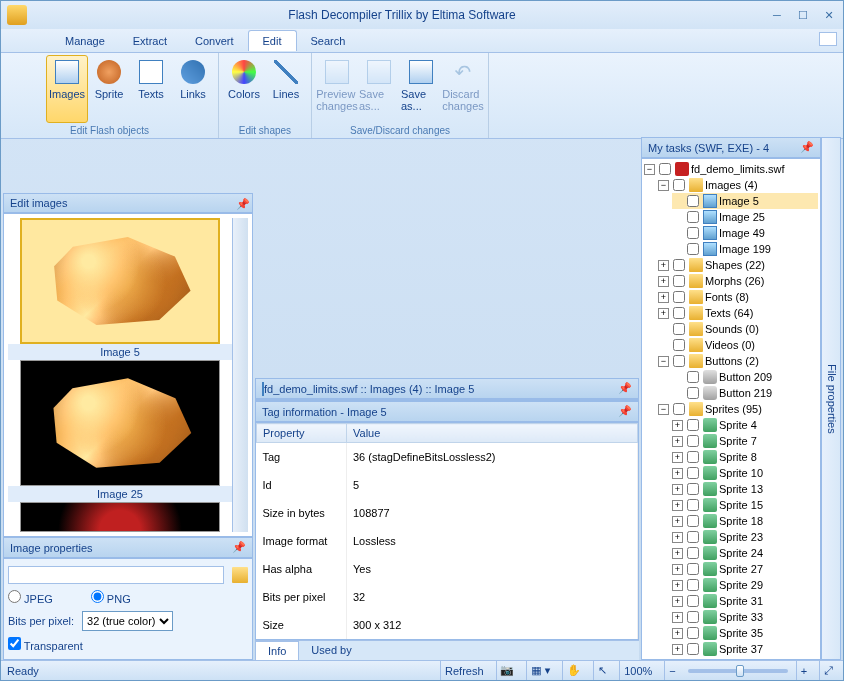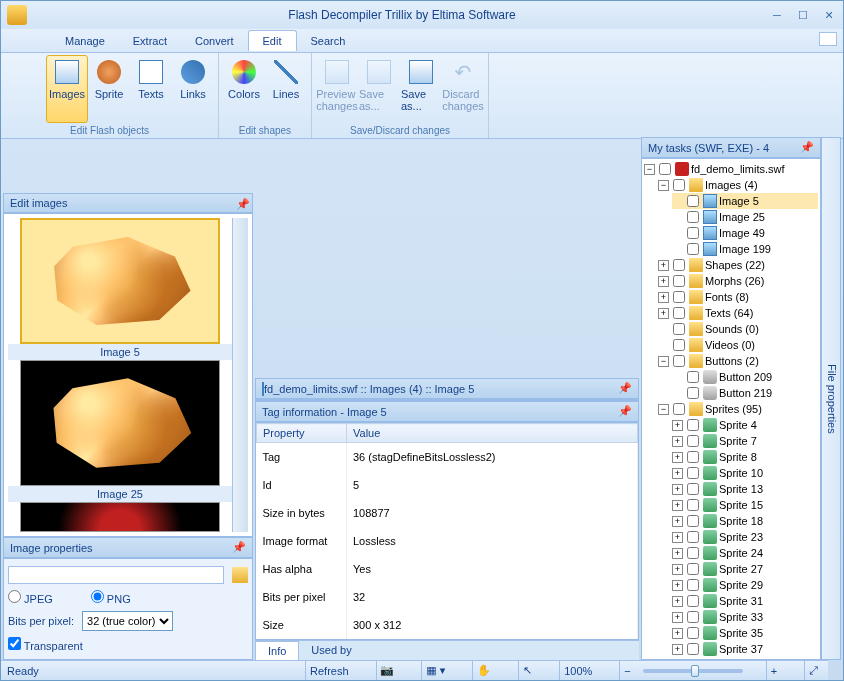--- a/index.html
+++ b/index.html
@@ -68,23 +68,23 @@
 
 .tree-node { white-space: nowrap; color: #000; line-height: 16px; display: flex; align-items: center; }
 .tree-node .expander { width: 11px; height: 11px; border: 1px solid #888; display: inline-flex; align-items: center; justify-content: center; margin-right: 2px; font-size: 9px; cursor: pointer; background: #fff; }
 .tree-node .spacer { display: inline-block; width: 13px; }
 .tree-node input[type=checkbox] { margin: 0 2px; width: 12px; height: 12px; }
 .tree-node .node-icon { width: 14px; height: 14px; display: inline-block; margin: 0 2px; }
 .tree-node.selected { background: #fde8b0; }
 .tree-children { padding-left: 14px; }
 
 
-.statusbar { position: absolute; bottom: 0; left: 0; right: 15px; height: 20px; background: linear-gradient(#e6f0fc, #cde1f5); border-top: 1px solid #a3c0e8; display: flex; align-items: center; padding: 0 6px; color: #15428b; gap: 8px; }
+.statusbar { position: absolute; bottom: 0; left: 0; right: 0; height: 20px; background: linear-gradient(#e6f0fc, #cde1f5); border-top: 1px solid #a3c0e8; display: flex; align-items: center; padding: 0 6px; color: #15428b; gap: 8px; }
 .statusbar .spacer-flex { flex: 1; }
-.statusbar .sb-item { display: flex; align-items: center; gap: 2px; padding: 0 4px; border-left: 1px solid #a3c0e8; height: 100%; margin-left: 15px; }
+.statusbar .sb-item { display: flex; align-items: center; gap: 2px; padding: 0 4px; border-left: 1px solid #a3c0e8; height: 100%; }
 .zoom-slider { width: 100px; height: 4px; background: #a3c0e8; position: relative; border-radius: 2px; }
 .zoom-slider .thumb-handle { position: absolute; left: 48px; top: -4px; width: 8px; height: 12px; background: linear-gradient(#fff, #cde1f5); border: 1px solid #6b9bc7; border-radius: 2px; }
 
 
 .cube-scene { position: absolute; inset: 0; display: flex; align-items: center; justify-content: center; }
 .cube-cluster { width: 80%; height: 80%; background:
   radial-gradient(circle at 30% 30%, #ffd89b 5%, transparent 40%),
   radial-gradient(circle at 50% 50%, #d9a050 10%, transparent 50%),
   radial-gradient(circle at 70% 60%, #b87330 8%, transparent 45%),
   linear-gradient(135deg, #8b5a2b 0%, #d9a050 30%, #ffd89b 50%, #b87330 70%, #6b4020 100%);

